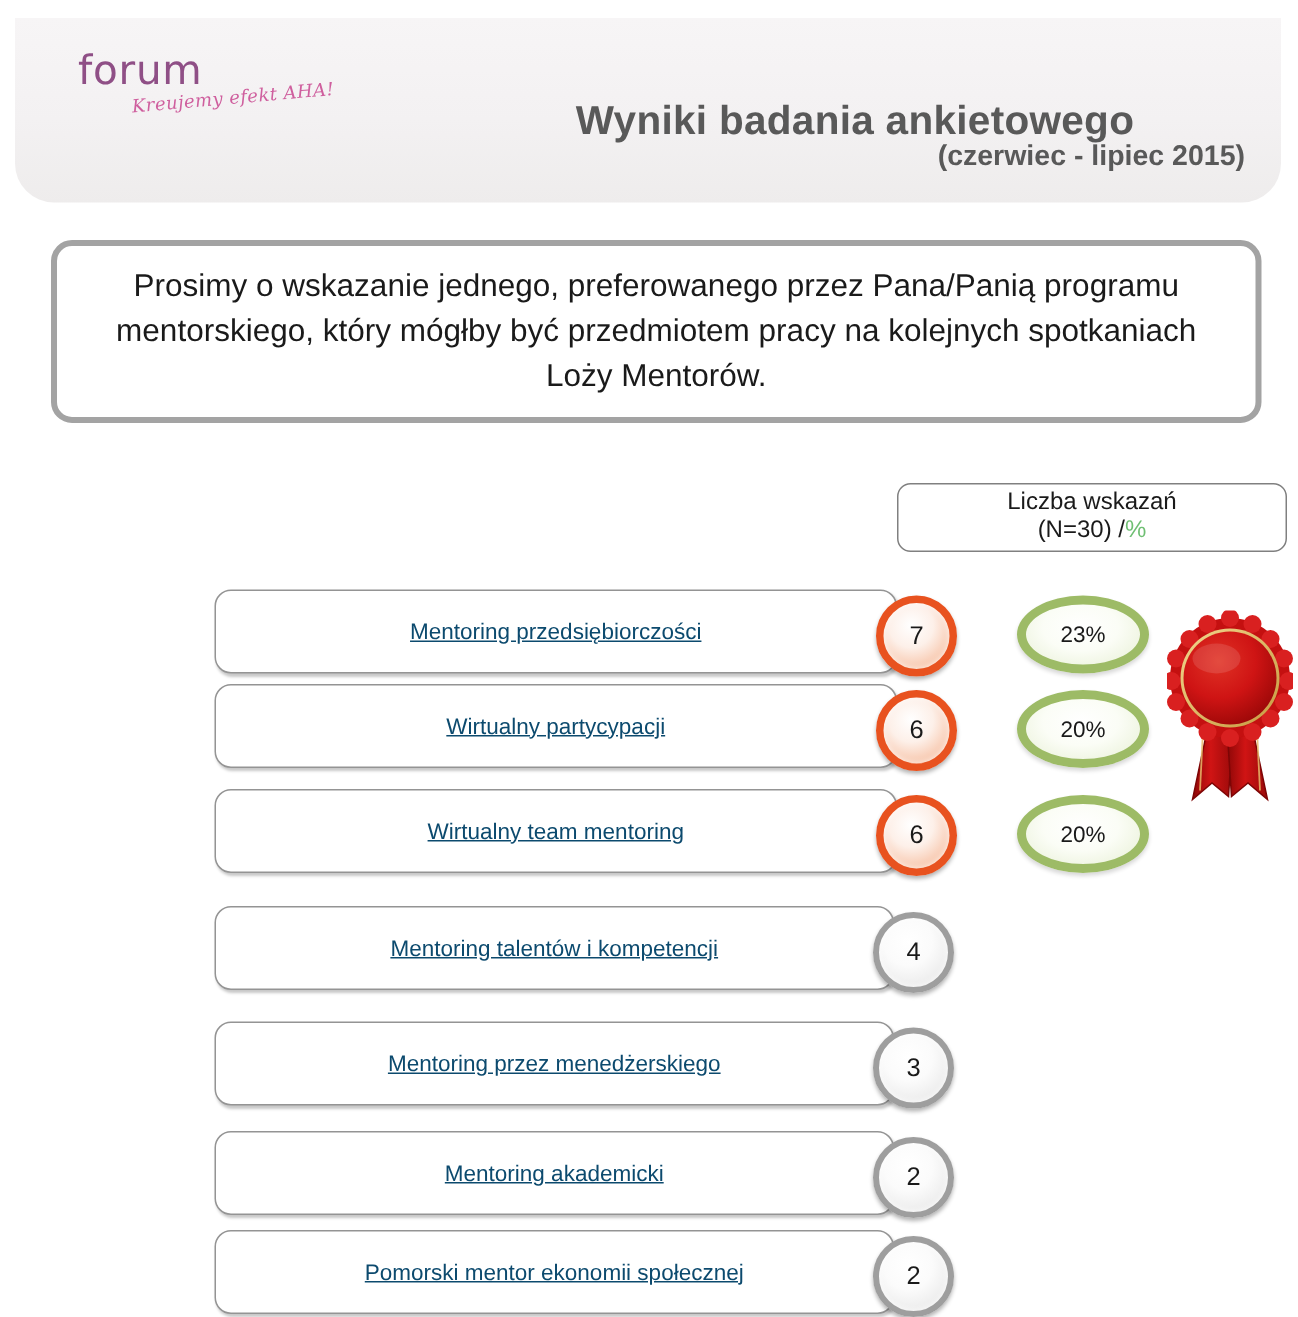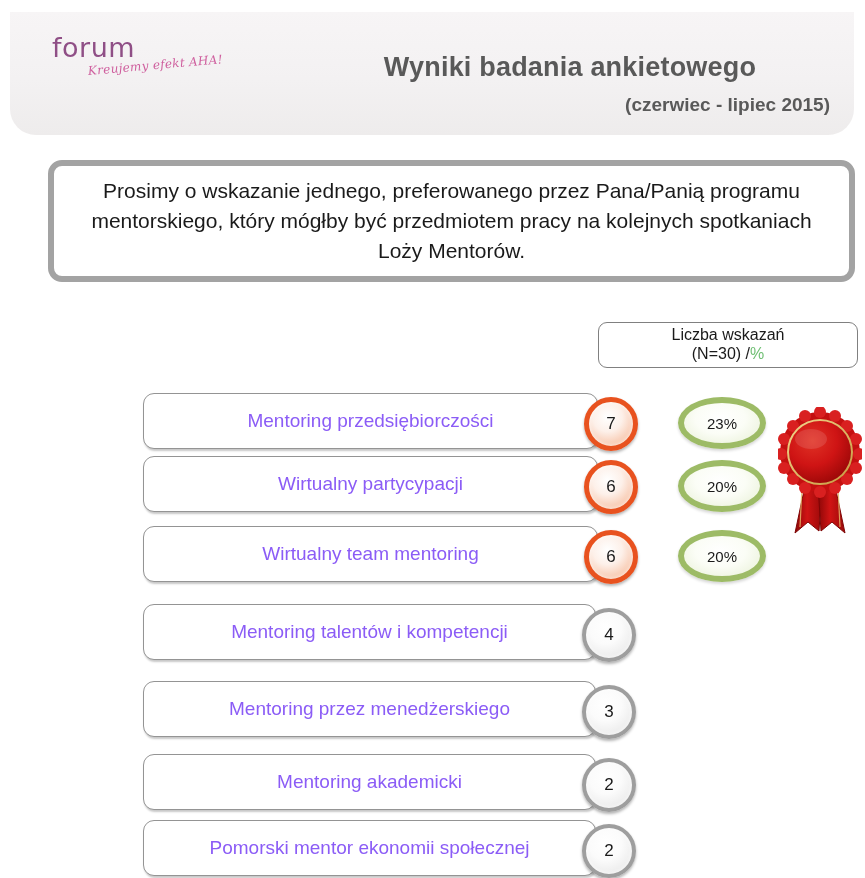--- a/index.html
+++ b/index.html
@@ -59,21 +59,21 @@
     display: block;
     margin-top: 4px;
     margin-left: 42px;
     transform: rotate(-5deg);
     transform-origin: left center;
     letter-spacing: 0.3px;
   }
   .header-title {
     position: absolute;
     left: 300px;
-    top: 40px;
+    top: 53px;
     width: 520px;
     text-align: center;
     font-size: 27px;
     font-weight: bold;
     color: #595959;
     letter-spacing: 0.2px;
   }
   .header-subtitle {
     position: absolute;
     left: 300px;
@@ -81,27 +81,27 @@
     width: 520px;
     text-align: right;
     font-size: 19px;
     font-weight: bold;
     color: #595959;
   }
 
   
   .question-box {
     position: absolute;
-    left: 48px;
+    left: 34px;
     top: 160px;
     width: 807px;
     height: 122px;
     box-sizing: border-box;
     background: #ffffff;
-    border: 6px solid #a3a3a3;
+    border: 4px solid #a3a3a3;
     border-radius: 14px;
     display: flex;
     align-items: center;
     justify-content: center;
     padding: 4px 22px;
   }
   .question-text {
     font-size: 21px;
     line-height: 1.42;
     text-align: center;
@@ -145,23 +145,24 @@
     background: #ffffff;
     border: 1.5px solid #949494;
     border-radius: 11px;
     box-shadow: 1px 2px 2px rgba(0,0,0,0.22);
     display: flex;
     align-items: center;
     justify-content: center;
     padding: 0 14px;
   }
   .row-label {
-    font-size: 19px;
-    color: #8b5cf6;
+    font-size: 15px;
+    color: #0c4a6e;
     white-space: nowrap;
+    text-decoration: underline;
   }
 
   
   .count-bubble {
     position: absolute;
     width: 54px;
     height: 54px;
     border-radius: 50%;
     display: flex;
     align-items: center;

